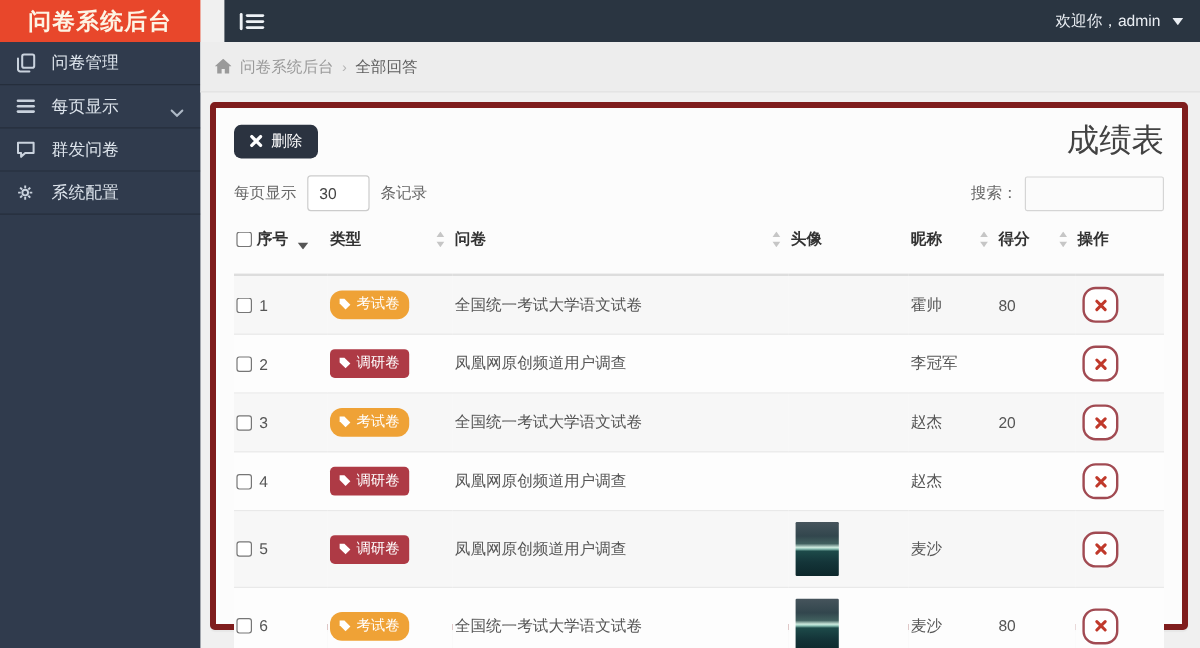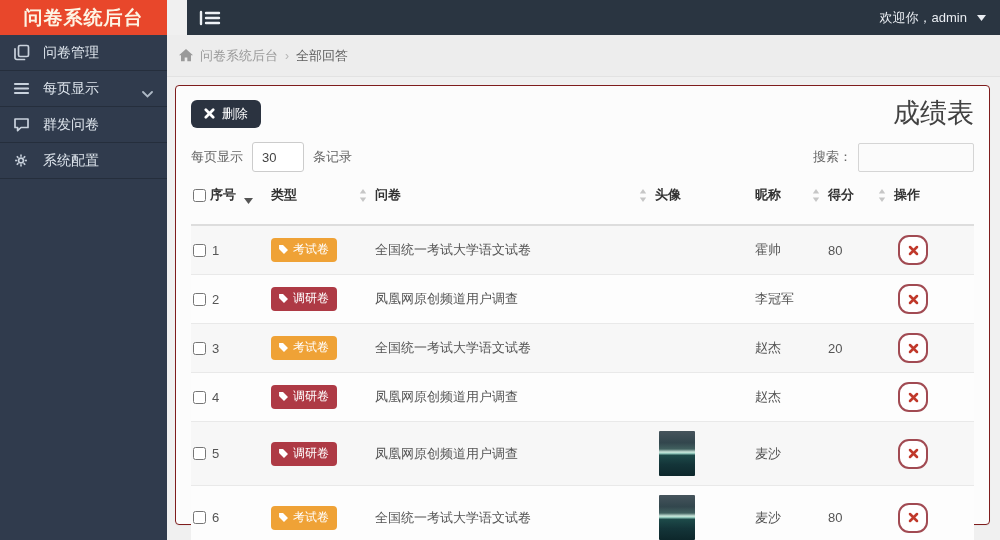--- a/index.html
+++ b/index.html
@@ -24,21 +24,21 @@
   .side-item .s-chev { width:11px; height:7px; color:#aeb9c6; }
 
   .main { flex:1; display:flex; flex-direction:column; min-width:0; }
   .breadcrumb { height:42px; background:#ededed; border-bottom:1px solid #e2e2e2; display:flex; align-items:center; padding-left:12px; font-size:13px; color:#9a9a9a; gap:7px; flex-shrink:0; }
   .breadcrumb .home-ic { width:14px; height:13px; color:#9a9a9a; }
   .breadcrumb .bc-home { color:#9a9a9a; cursor:pointer; }
   .breadcrumb .bc-sep { color:#b5b5b5; font-size:12px; }
   .breadcrumb .bc-cur { color:#5f5f5f; }
 
   .content { flex:1; padding:8px 10px 15px 8px; min-height:0; }
-  .card { background:#fcfcfc; border:1px solid #7f1d1d; border-radius:4px; height:440px; box-shadow:0 1px 1px rgba(0,0,0,.04); padding:0 15px; display:flex; flex-direction:column; }
+  .card { background:#fcfcfc; border:5px solid #7f1d1d; border-radius:4px; height:440px; box-shadow:0 1px 1px rgba(0,0,0,.04); padding:0 15px; display:flex; flex-direction:column; }
 
   .card-head { padding-top:14px; display:flex; justify-content:space-between; align-items:flex-start; }
   .btn-delete { background:var(--dark-btn); color:#fff; border:none; border-radius:6px; height:28px; padding:0 13px; font-size:13px; display:inline-flex; align-items:center; gap:7px; cursor:pointer; font-family:inherit; }
   .btn-delete svg { width:11px; height:11px; }
   .grid-title { font-size:27px; font-weight:normal; color:#424242; line-height:30px; margin-top:-2px; }
 
   .table-controls { margin-top:14px; display:flex; justify-content:space-between; align-items:center; font-size:13px; color:#666; }
   .pp-left { display:flex; align-items:center; gap:9px; }
   .pp-box { width:52px; height:30px; border:1px solid #ccc; border-radius:3px; background:#fff; display:flex; align-items:center; padding-left:9px; color:#444; cursor:pointer; }
   .search-right { display:flex; align-items:center; gap:6px;justify-content:flex-end; }
@@ -52,21 +52,21 @@
   thead .th-label { margin-right:auto; }
   .sort-ic { width:8px; height:12px; flex-shrink:0; margin-left:4px; cursor:pointer; }
   .caret-ic { width:9px; height:6px; margin-right:10px; cursor:pointer; }
   tbody td { padding:9px 6px 9px 2px; border-bottom:1px solid #e9e9e9; color:#555; vertical-align:middle; }
   tbody tr:nth-child(odd) { background:#f7f7f7; }
   tbody tr:nth-child(even) { background:#fdfdfd; }
   .num-cell { display:flex; align-items:center; gap:6px; color:#555; }
   input[type=checkbox] { width:13px; height:13px; accent-color:#888; cursor:pointer; }
   .badge { display:inline-flex; align-items:center; gap:4px; color:#fff; font-size:12px; padding:3px 8px 4px 7px; border-radius:4px; white-space:nowrap; }
   .badge svg { width:11px; height:11px; }
-  .badge.exam { background:var(--badge-exam); }
+  .badge.exam { background:var(--badge-exam);border-radius:10px; }
   .badge.survey { background:var(--badge-survey); }
   .avatar { width:36px; height:45px; border-radius:1px; margin-left:4px;
     background:linear-gradient(180deg,#46545c 0%,#32464d 26%,#41605f 40%,#cdeade 47%,#8fc4b8 50%,#1d4a49 54%,#143539 74%,#0d272b 100%); }
   .btn-row-del { width:30px; height:30px; border-radius:11px; border:2px solid #a14a52; background:#fff; color:var(--action-red); display:inline-flex; align-items:center; justify-content:center; cursor:pointer; margin-left:4px; }
   .btn-row-del svg { width:11px; height:11px; }
 
   
   .card-footer { margin-top:auto; display:flex; justify-content:space-between; align-items:center; padding:12px 0 14px; font-size:13px; color:#666; }
 </style>
 </head>

